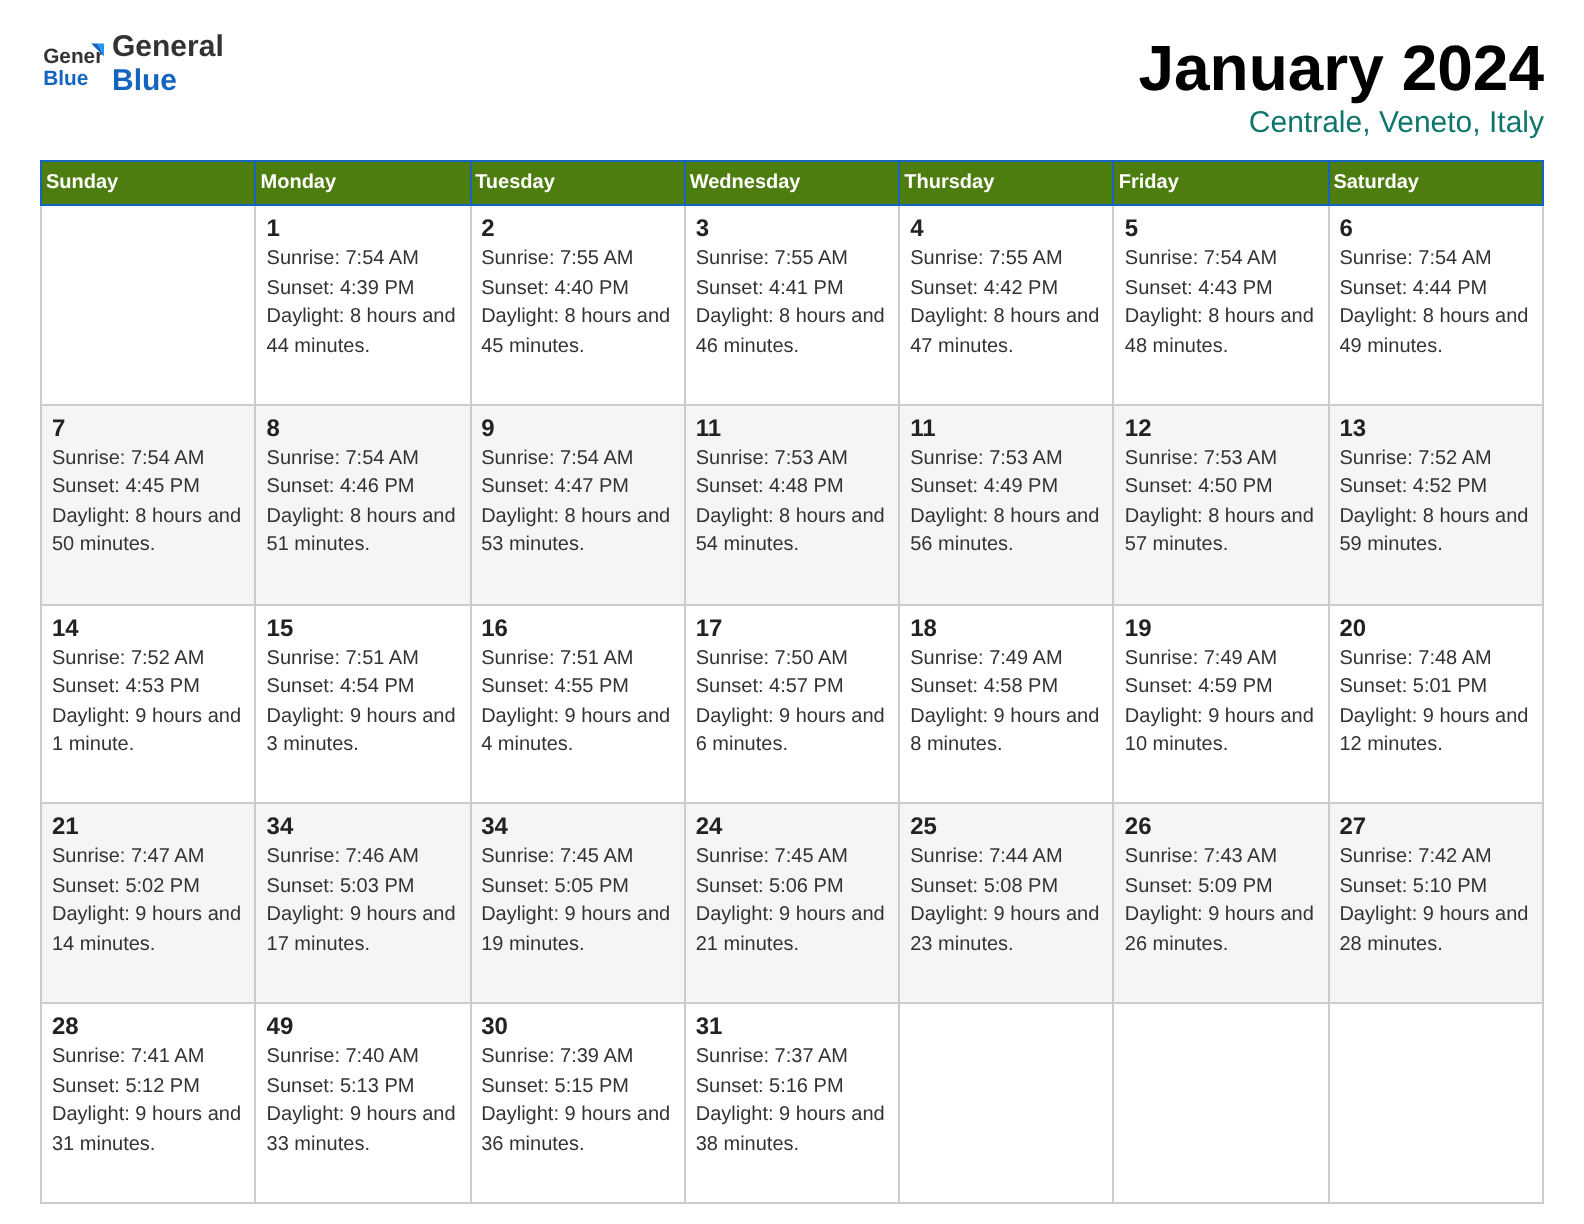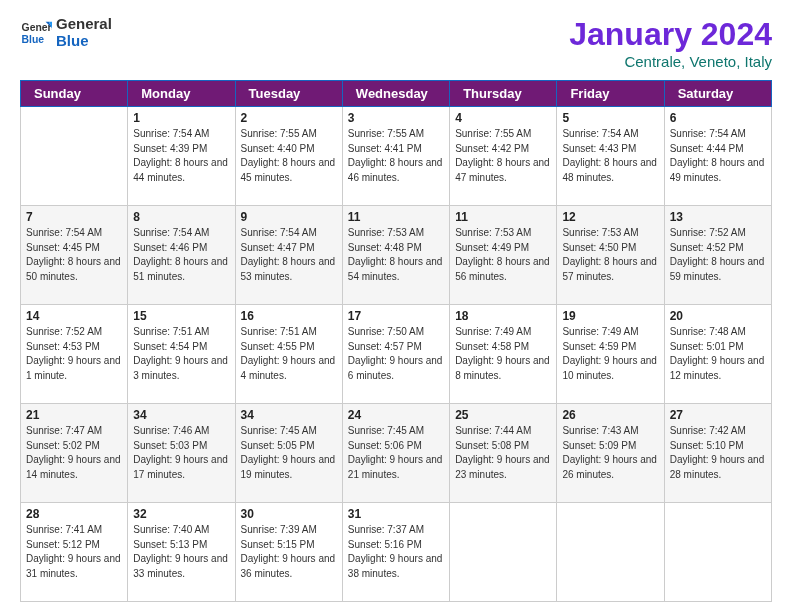--- a/index.html
+++ b/index.html
@@ -31,38 +31,38 @@
     .logo-icon {
       width: 32px;
       height: 32px;
     }
     .title-block {
       text-align: right;
     }
     .month-year {
       font-size: 32px;
       font-weight: bold;
-      color: #6d28d9;
+      color: #000000;
     }
     .location {
       font-size: 15px;
       color: #0f766e;
     }
     .calendar {
       flex: 1;
       border-collapse: collapse;
       width: 100%;
       table-layout: fixed;
     }
     .calendar thead th {
-      background-color: #701a75;
+      background-color: #4d7c0f;
       color: #fff;
       text-align: left;
-      padding: 5px 13px;
-      font-size: 13px;
+      padding: 5px 2px;
+      font-size: 10px;
       font-weight: bold;
       border: 1px solid #1565C0;
     }
     .calendar tbody td {
       border: 1px solid #ccc;
       vertical-align: top;
       padding: 4px 5px;
       font-size: 10.5px;
       color: #333;
       height: 88px;
@@ -238,21 +238,21 @@
             <div class="day-num">27</div>
             <div class="cell-info">Sunrise: 7:42 AM<br>Sunset: 5:10 PM<br>Daylight: 9 hours and 28 minutes.</div>
           </td>
         </tr>
         <tr>
           <td>
             <div class="day-num">28</div>
             <div class="cell-info">Sunrise: 7:41 AM<br>Sunset: 5:12 PM<br>Daylight: 9 hours and 31 minutes.</div>
           </td>
           <td>
-            <div class="day-num">32</div>
+            <div class="day-num">49</div>
             <div class="cell-info">Sunrise: 7:40 AM<br>Sunset: 5:13 PM<br>Daylight: 9 hours and 33 minutes.</div>
           </td>
           <td>
             <div class="day-num">30</div>
             <div class="cell-info">Sunrise: 7:39 AM<br>Sunset: 5:15 PM<br>Daylight: 9 hours and 36 minutes.</div>
           </td>
           <td>
             <div class="day-num">31</div>
             <div class="cell-info">Sunrise: 7:37 AM<br>Sunset: 5:16 PM<br>Daylight: 9 hours and 38 minutes.</div>
           </td>

